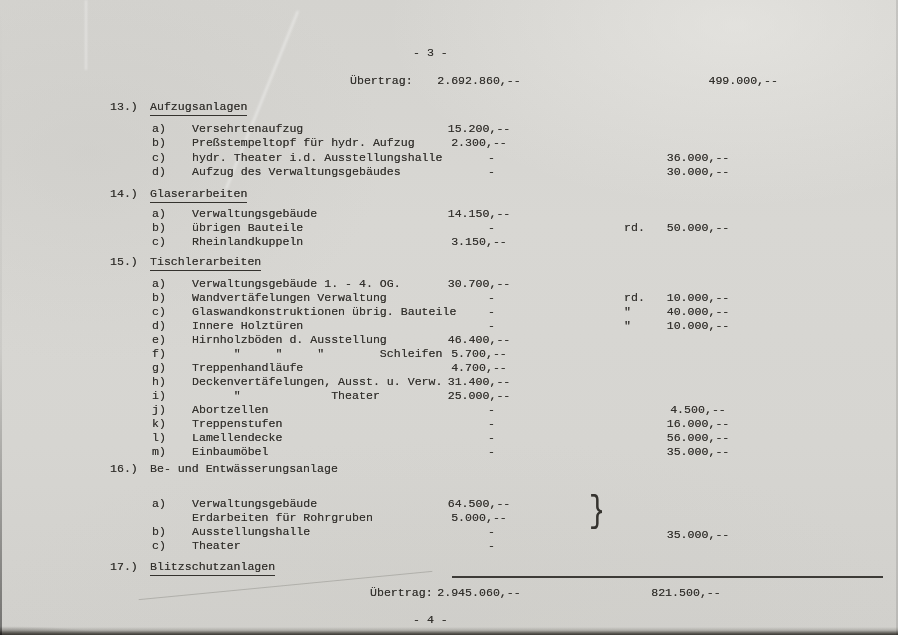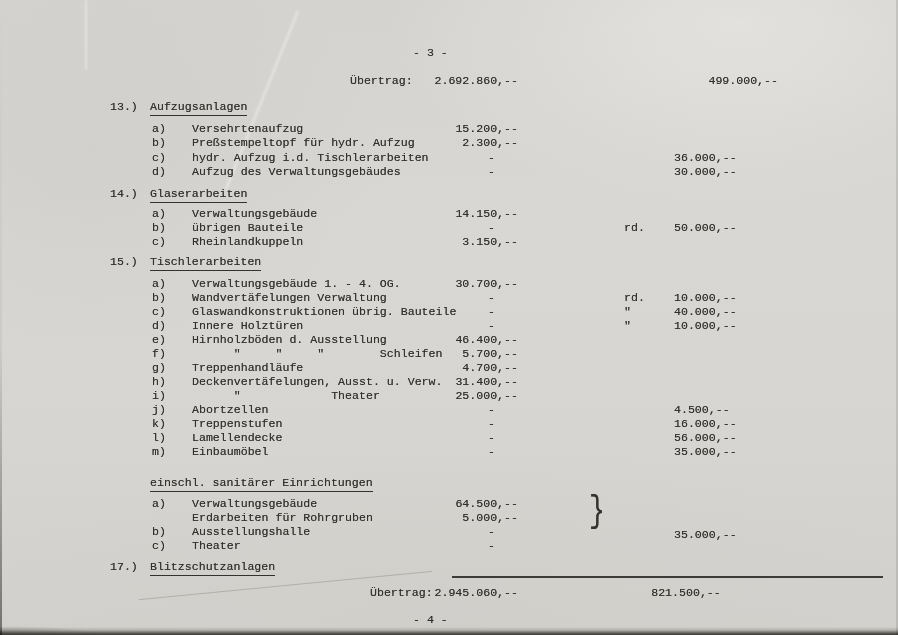--- a/index.html
+++ b/index.html
@@ -18,24 +18,24 @@
     line-height:13px;
     color:#32302c;
   }
   .t{position:absolute;white-space:pre;text-shadow:0 0 0.5px rgba(50,48,44,0.65);}
   .row{position:absolute;left:0;width:898px;height:14px;}
   .num{left:110px;}
   .title{left:150px;}
   .u{border-bottom:1.2px solid #34322e;padding-bottom:1.5px;}
   .letter{left:152px;}
   .label{left:192px;}
-  .amt1{left:400px;width:118px;text-align:right;}
+  .amt1{left:420px;width:118px;text-align:center;}
   .dash1{left:488px;}
   .rd{left:624px;}
-  .amt2{left:674px;width:118px;text-align:left;}
+  .amt2{left:639px;width:118px;text-align:center;}
   .amt2-hi{left:660px;width:118px;text-align:right;}
   .amt2-lo{left:627px;width:118px;text-align:center;}
   .carry-top-label{left:350px;}
   .carry-bot-label{left:370px;}
   .pagenum{left:413px;}
   .rule{position:absolute;left:452px;top:576px;width:431px;height:1.6px;background:#3d3b37;box-shadow:0 0 0.6px rgba(61,59,55,0.7);}
   .brace{position:absolute;left:589px;top:505px;font-size:37px;transform:scaleX(0.72);transform-origin:left top;color:#35332f;text-shadow:0 0 0.4px rgba(53,51,47,0.6);}
   
   .crease-tl{position:absolute;left:261px;top:4px;width:2px;height:192px;background:rgba(255,255,255,0.45);transform:rotate(22deg);filter:blur(1px);}
   .crease-top{position:absolute;left:85px;top:0;width:1.5px;height:70px;background:rgba(255,255,255,0.38);filter:blur(1px);}
@@ -74,21 +74,21 @@
     <span class="t label">Versehrtenaufzug</span>
     <span class="t amt1">15.200,--</span>
   </div>
   <div class="row" style="top:136px">
     <span class="t letter">b)</span>
     <span class="t label">Preßstempeltopf für hydr. Aufzug</span>
     <span class="t amt1">2.300,--</span>
   </div>
   <div class="row" style="top:151px">
     <span class="t letter">c)</span>
-    <span class="t label">hydr. Aufzug i.d. Tischlerarbeiten</span>
+    <span class="t label">hydr. Theater i.d. Ausstellungshalle</span>
     <span class="t dash1">-</span>
     <span class="t amt2">36.000,--</span>
   </div>
   <div class="row" style="top:165px">
     <span class="t letter">d)</span>
     <span class="t label">Aufzug des Verwaltungsgebäudes</span>
     <span class="t dash1">-</span>
     <span class="t amt2">30.000,--</span>
   </div>
 
@@ -187,22 +187,23 @@
     <span class="t dash1">-</span>
     <span class="t amt2">56.000,--</span>
   </div>
   <div class="row" style="top:445px">
     <span class="t letter">m)</span>
     <span class="t label">Einbaumöbel</span>
     <span class="t dash1">-</span>
     <span class="t amt2">35.000,--</span>
   </div>
 
-  <div class="row" style="top:476px">
-    <span class="t title u">einschl. sanitärer Einrichtungen</span>
+  <div class="row" style="top:462px">
+    <span class="t num">16.)</span>
+    <span class="t title">Be- und Entwässerungsanlage</span>
   </div>
   <div class="row" style="top:497px">
     <span class="t letter">a)</span>
     <span class="t label">Verwaltungsgebäude</span>
     <span class="t amt1">64.500,--</span>
   </div>
   <div class="row" style="top:511px">
     <span class="t label">Erdarbeiten für Rohrgruben</span>
     <span class="t amt1">5.000,--</span>
   </div>

